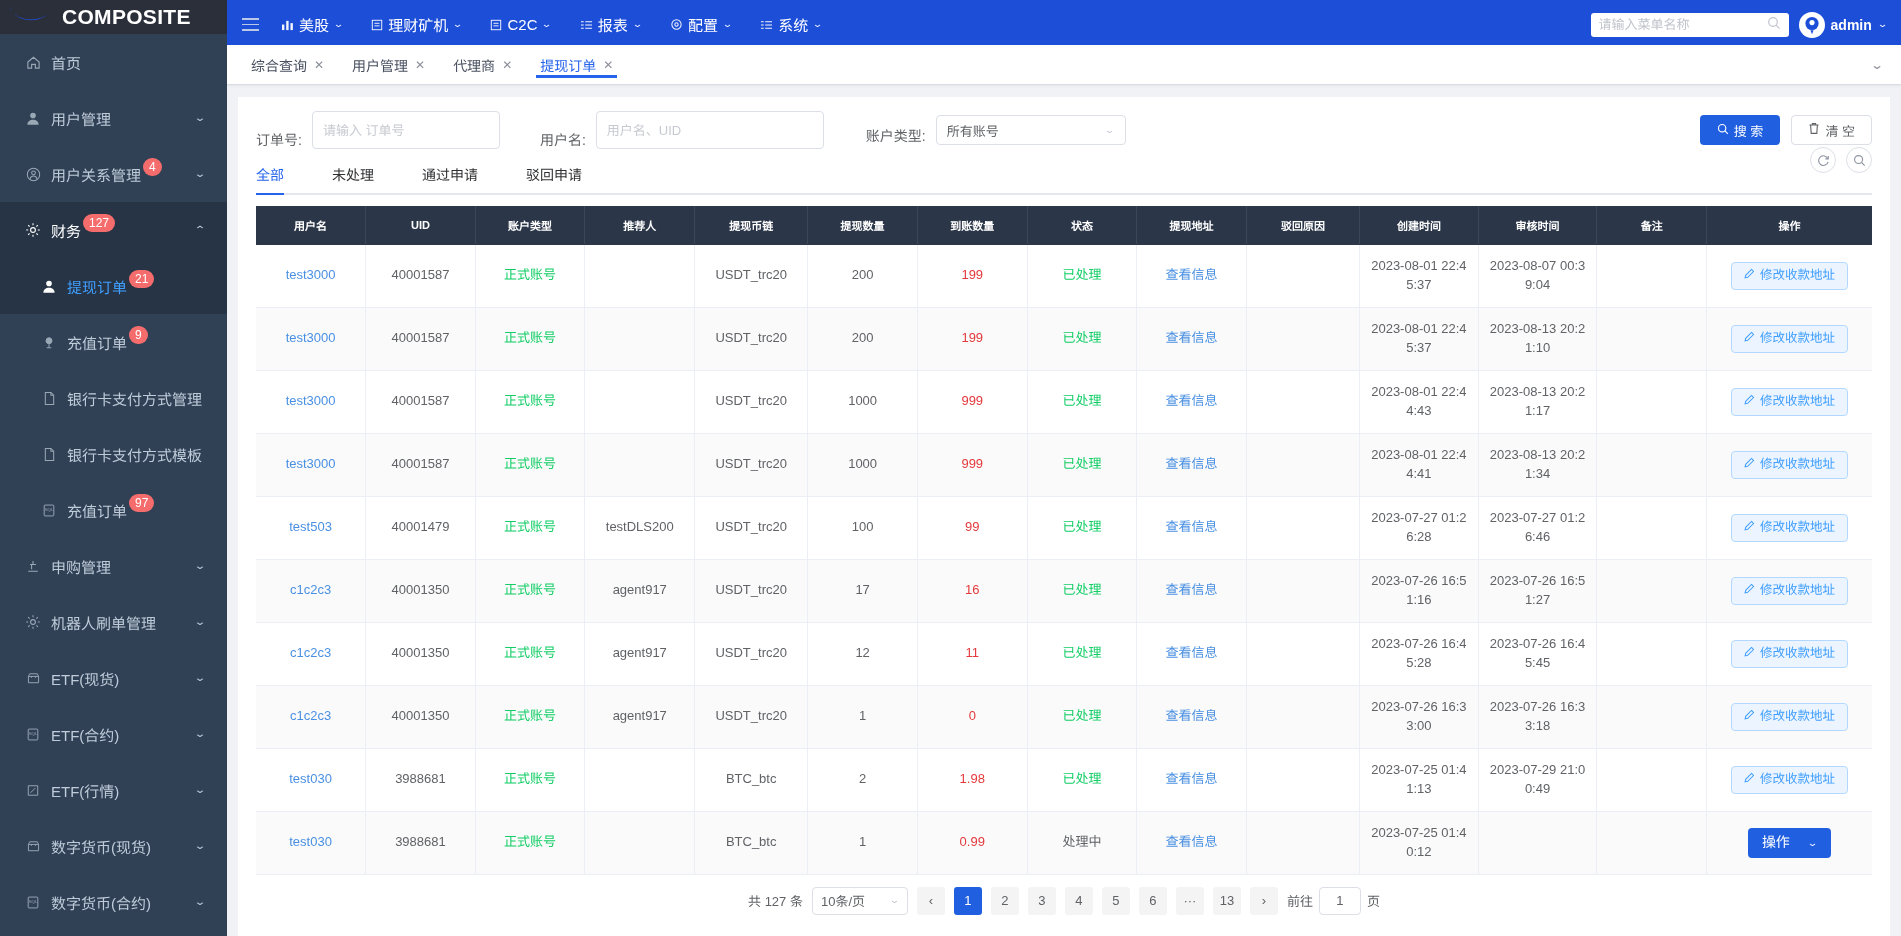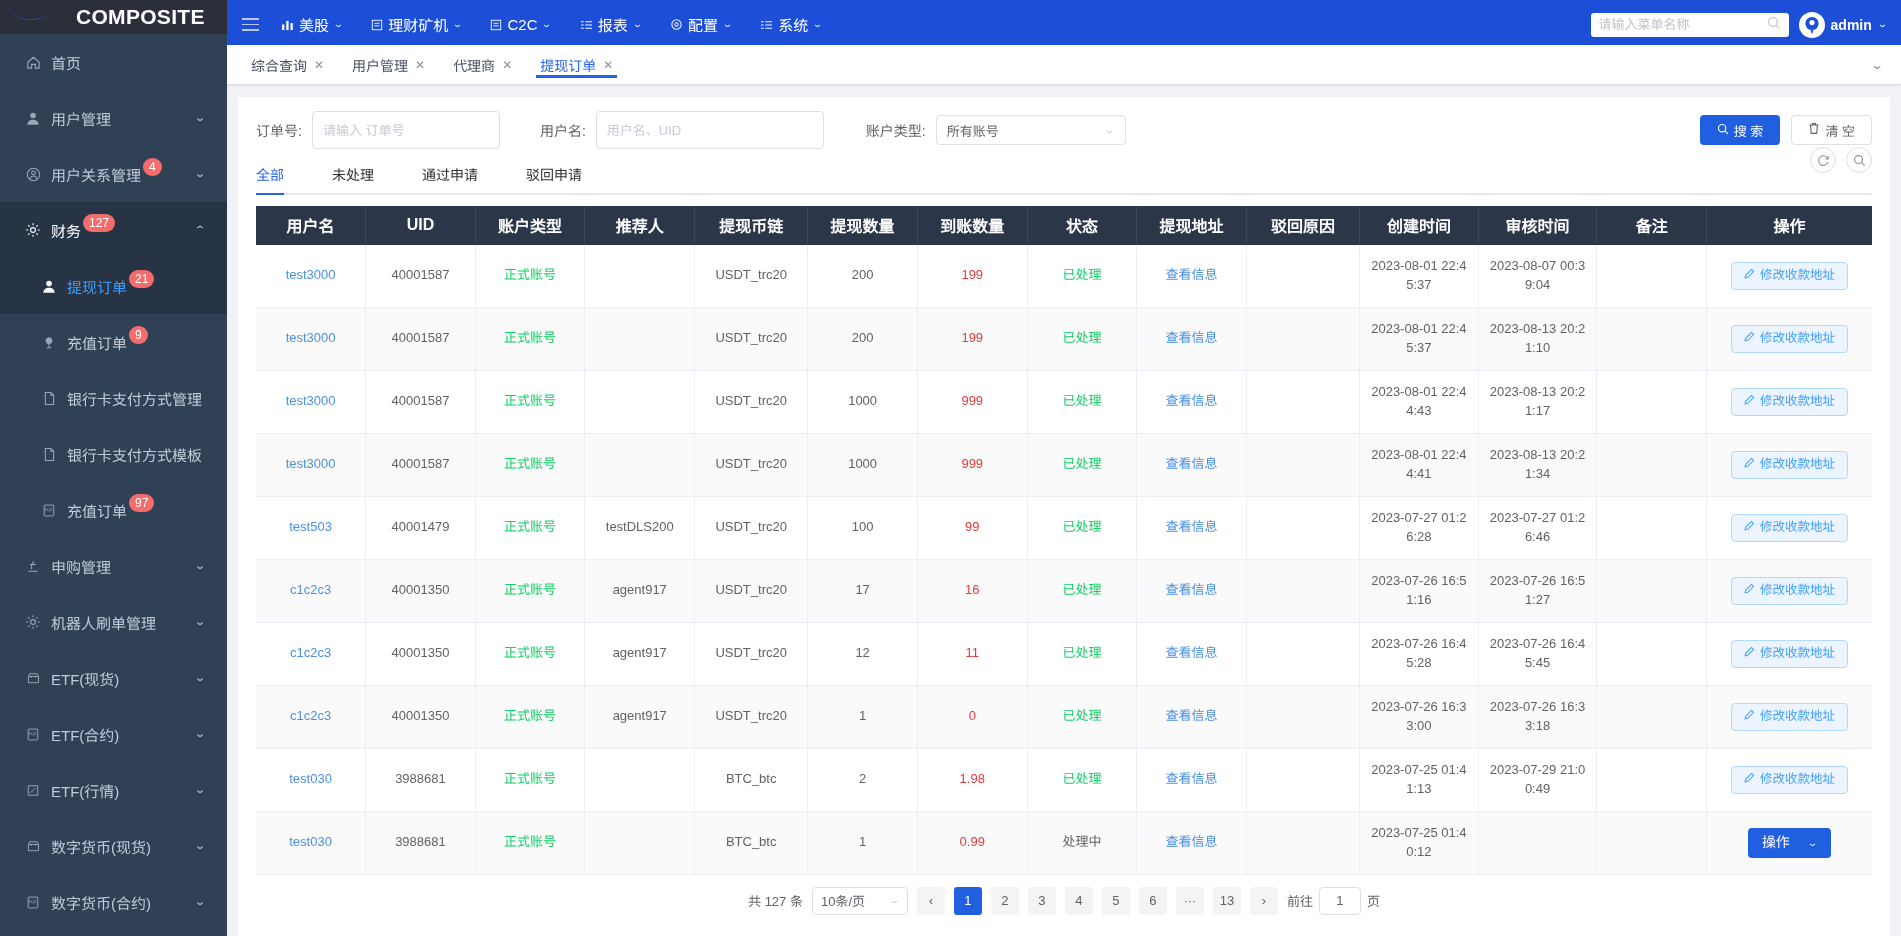--- a/index.html
+++ b/index.html
@@ -31,21 +31,20 @@
     gap: 10px;
   }
   .logo-mark {
     width: 44px; height: 26px;
     position: relative; flex: 0 0 44px;
   }
   .logo-mark svg { display:block; }
   .logo-text {
     color: #fff; font-weight: bold; font-size: 21px;
     letter-spacing: 0.3px;
-    margin-left: 14px;
   }
   .menu { background: #304156; }
   .menu-item {
     height: 56px;
     display: flex; align-items: center;
     padding: 0 22px 0 22px;
     color: #bfcbd9;
     font-size: 15px;
     cursor: pointer;
     position: relative;
@@ -165,21 +164,21 @@
     overflow: hidden; background: #f0f2f5;
   }
   .card {
     background: #fff; height: 100%;
     padding: 16px 18px 0 18px;
     position: relative;
   }
 
   
   .filter-row { display: flex; align-items: center; height: 34px; margin-bottom: 6px; }
-  .field { display: flex; align-items: center; margin-right: 0; }
+  .field { display: flex; align-items: flex-end; margin-right: 0; }
   .field-label {
     font-size: 14px; color: #606266;
     margin-right: 10px; white-space: nowrap;
   }
   .inp {
     height: 38px; border: 1px solid #dcdfe6; border-radius: 4px;
     padding: 0 10px; font-size: 13px; color: #606266;
     outline: none; background: #fff;
     font-family: "Liberation Sans", sans-serif;
   }
@@ -234,21 +233,21 @@
     border: 1px solid #dcdfe6; background: #fff;
     display: flex; align-items: center; justify-content: center;
     color: #8c92a0; cursor: pointer; font-size: 12px;
   }
 
   
   .table-wrap { margin-top: 11px; }
   table.grid { width: 100%; border-collapse: collapse; table-layout: fixed; }
   table.grid th {
     background: #2b3648; color: #fff;
-    font-size: 16px; font-weight: bold;
+    font-size: 11px; font-weight: bold;
     height: 38px; text-align: center;
     border-right: 1px solid #3c4757;
     border-bottom: 1px solid #2b3648;
   }
   table.grid th:last-child { border-right: none; }
   table.grid td {
     height: 63px; text-align: center;
     font-size: 13px; color: #606266;
     border-bottom: 1px solid #ebeef5;
     border-right: 1px solid #ebeef5;

